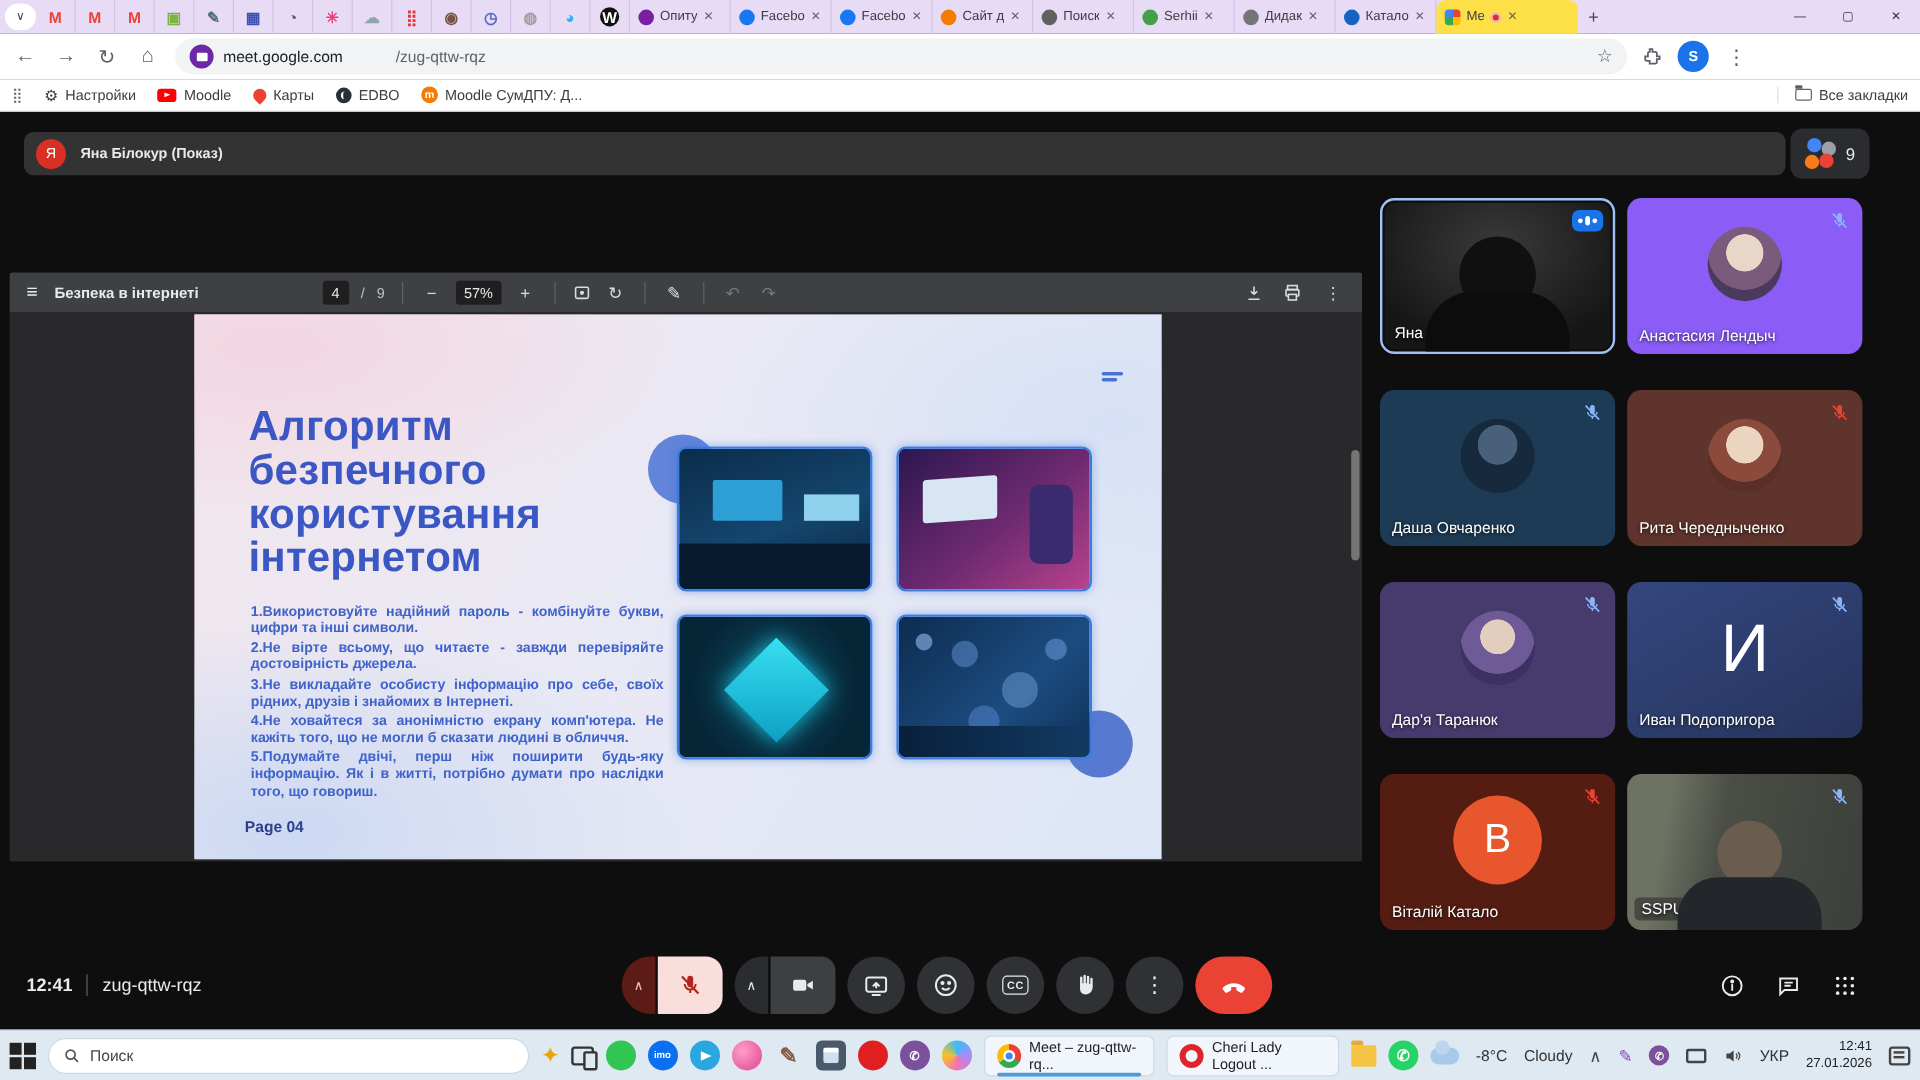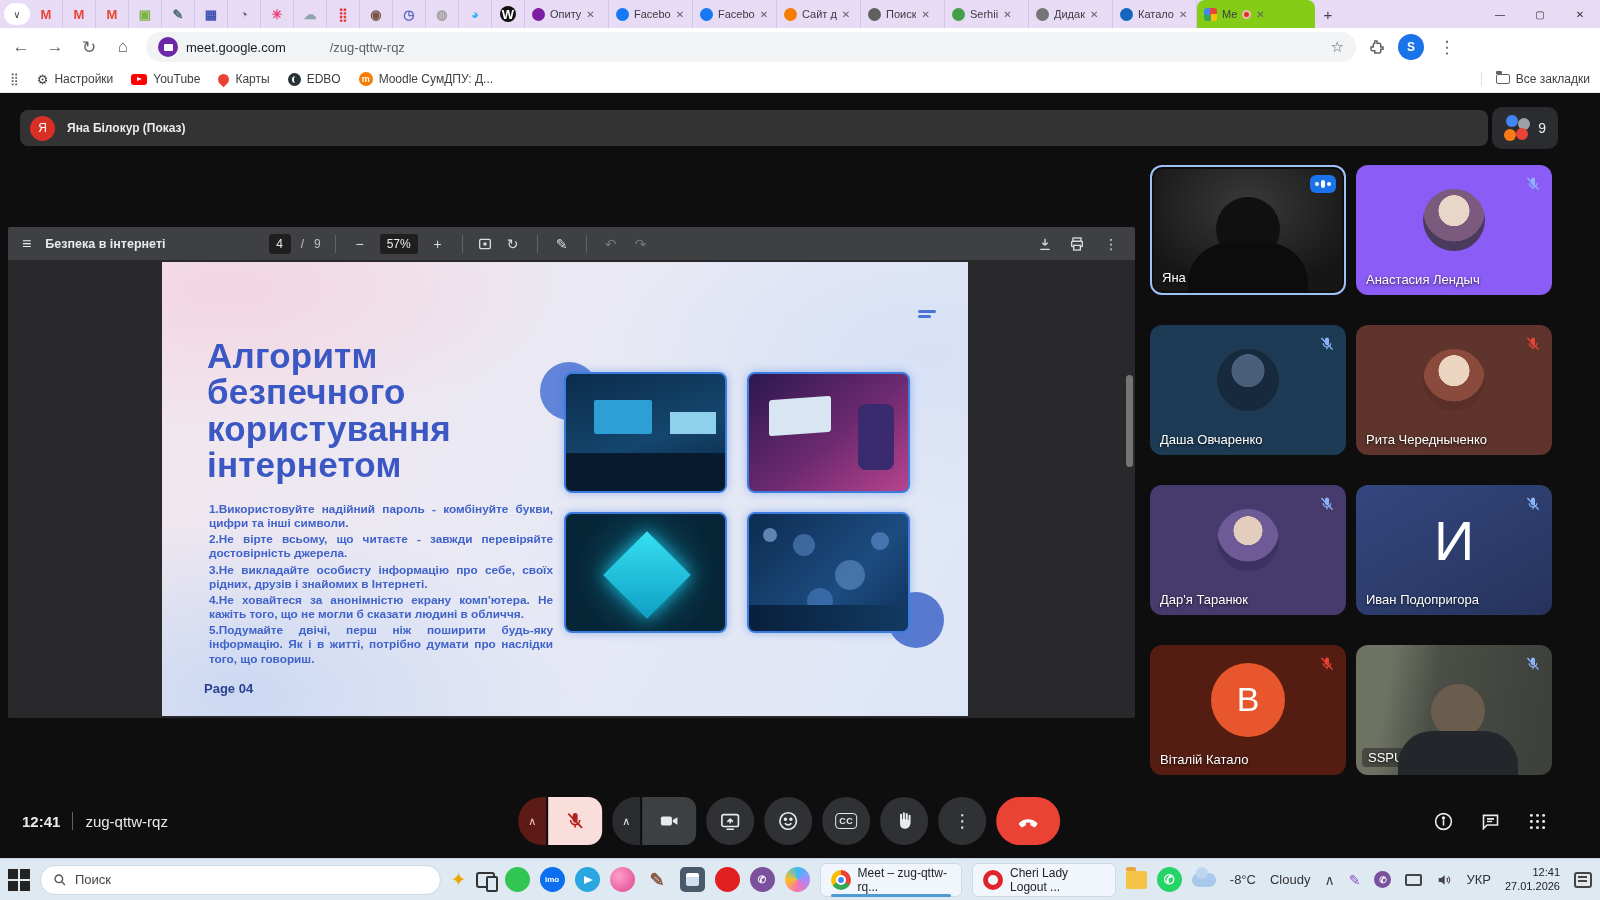--- a/index.html
+++ b/index.html
@@ -13,21 +13,21 @@
   .pi0,.pi1,.pi2{color:#ea4335}.pi3{color:#7cb342}.pi4{color:#546e7a}.pi5{color:#3f51b5}
   .pi6{color:#455a64}.pi7{color:#ec407a}.pi8{color:#90a4ae}.pi9{color:#e53935}
   .pi10{color:#795548}.pi11{color:#5c6bc0}.pi12{color:#9e9e9e}.pi13{color:#29b6f6}
   .pi14{color:#fff;background:#111;border-radius:50%;width:16px;height:16px;display:flex;align-items:center;justify-content:center;font-size:10px;}
   .tab{height:28px;display:flex;align-items:center;gap:5px;padding:0 7px;border-right:1px solid #d3c3e8;max-width:96px;min-width:84px;}
   .tab .fav{width:13px;height:13px;border-radius:50%;flex:0 0 13px;}
   .fc0{background:#7b1fa2}.fc1,.fc2{background:#1877f2}.fc3{background:#f57c00}
   .fc4{background:#616161}.fc5{background:#43a047}.fc6{background:#757575}.fc7{background:#1565c0}
   .tab .lbl{font-size:11px;color:#3c3c43;white-space:nowrap;overflow:hidden;max-width:48px;}
   .tab .cls{font-size:10px;color:#5f6368;}
-  .tab.active{background:#84cc16;border-radius:8px 8px 0 0;min-width:118px;border-right:none;}
+  .tab.active{background:#fde047;border-radius:8px 8px 0 0;min-width:118px;border-right:none;}
   .fav-meet{width:13px;height:13px;border-radius:3px;background:conic-gradient(#ea4335 0 25%,#fbbc04 0 50%,#34a853 0 75%,#4285f4 0);flex:0 0 13px;}
   .recdot{width:9px;height:9px;border-radius:50%;background:#d93025;border:2px solid #f2b8b5;}
   .newtab{width:26px;height:26px;display:flex;align-items:center;justify-content:center;font-size:15px;color:#444;}
   .wincontrols{margin-left:auto;display:flex;align-items:center;height:28px;}
   .winbtn{width:40px;height:28px;display:flex;align-items:center;justify-content:center;font-size:10px;color:#333;}
   
   .toolbar{position:absolute;left:0;top:28px;width:1600px;height:38px;background:#fff;display:flex;align-items:center;padding:0 10px;gap:12px;}
   .navic{font-size:17px;color:#5f6368;width:22px;text-align:center;}
   .omnibox{flex:1;height:30px;background:#f1f3f4;border-radius:15px;display:flex;align-items:center;padding:0 12px;gap:8px;max-width:1210px;}
   .siteicon{width:20px;height:20px;border-radius:50%;background:#6d28a8;display:flex;align-items:center;justify-content:center;}
@@ -323,21 +323,21 @@
   </div>
 
   <div class="bookbar">
     <span class="g" style="color:#5f6368;font-size:12px">⣿</span>
     <div class="bm">
         <span class="g">⚙</span>
         <span>Настройки</span>
       </div>
     <div class="bm">
         <span class="yt"></span>
-        <span>YouTube</span>
+        <span>Moodle</span>
       </div>
     <div class="bm">
         <span class="pin"></span>
         <span>Карты</span>
       </div>
     <div class="bm">
         <span class="edbo"></span>
         <span>EDBO</span>
       </div>
     <div class="bm">

